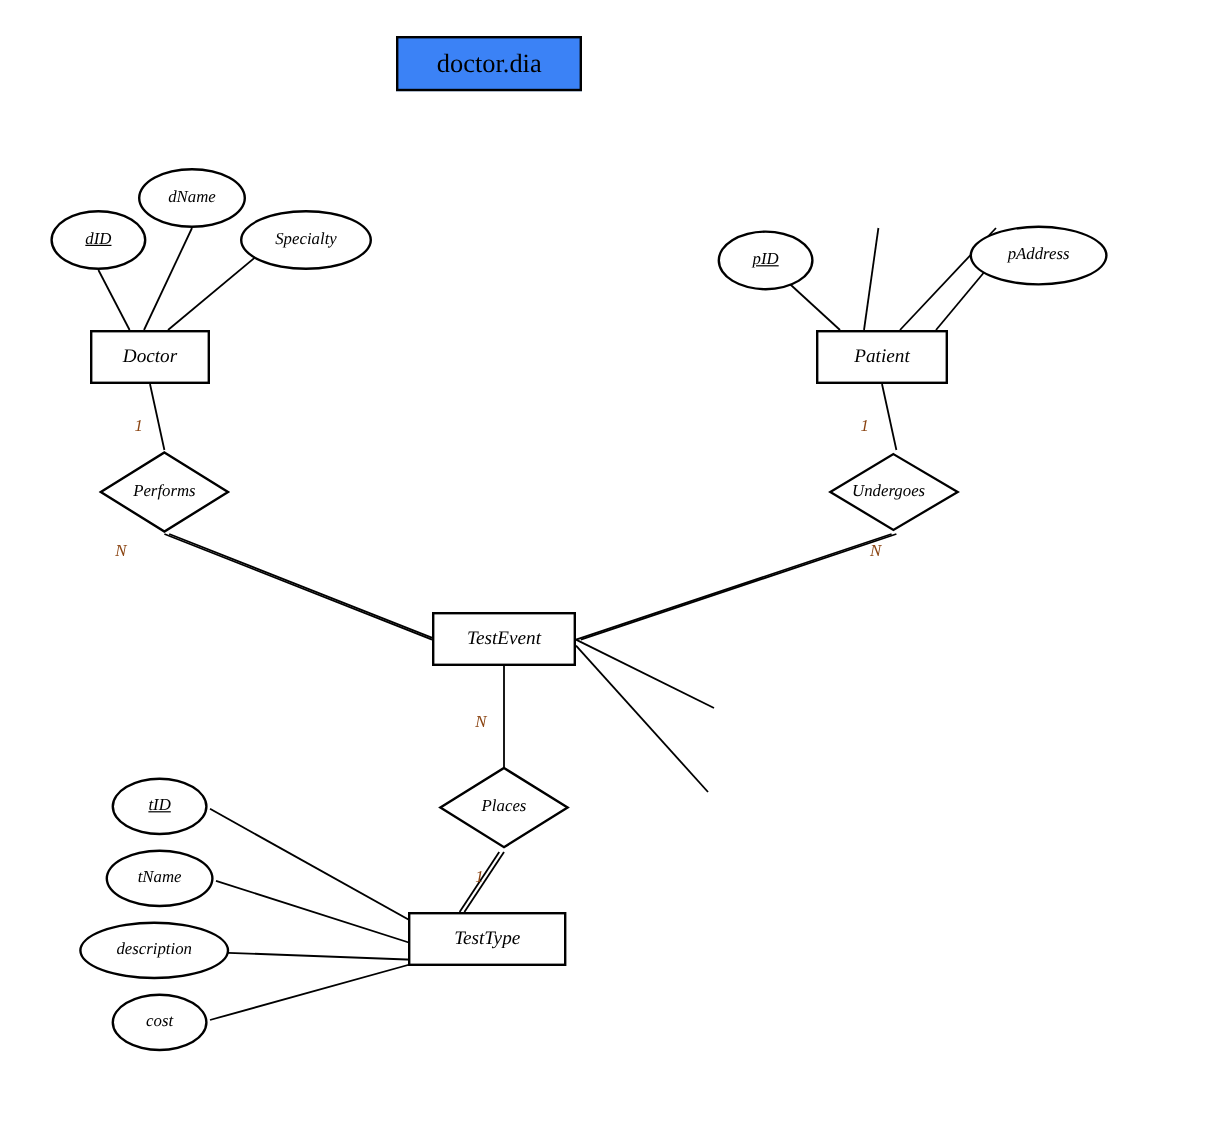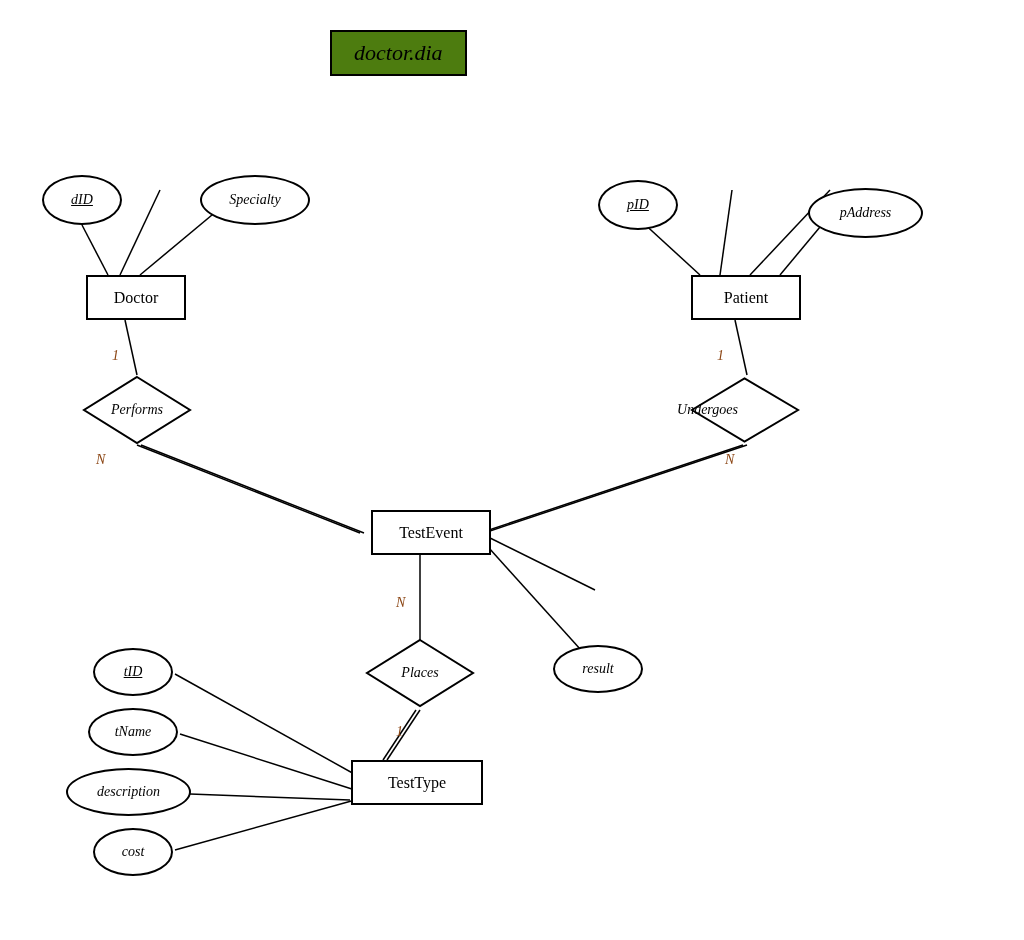--- a/index.html
+++ b/index.html
@@ -20,21 +20,21 @@
     }
 
     .entity {
       position: absolute;
       border: 2px solid #000;
       background: #fff;
       display: flex;
       align-items: center;
       justify-content: center;
       font-size: 16px;
-      margin-left: 11px;
+      font-style: italic;
     }
 
     .attribute {
       position: absolute;
       border: 2px solid #000;
       border-radius: 50%;
       background: #fff;
       display: flex;
       align-items: center;
       justify-content: center;
@@ -69,24 +69,23 @@
       align-items: center;
       justify-content: center;
       font-size: 14px;
       font-style: italic;
       pointer-events: none;
     }
 
     .title-box {
       position: absolute;
       border: 2px solid #000;
-      background: #4d7c0f;
-      padding: 8px 22px;
+      background: #3b82f6;
+      padding: 8px 32px;
       font-size: 22px;
-      font-style: italic;
     }
 
     .cardinality {
       position: absolute;
       font-size: 14px;
       font-style: italic;
       color: #8B4513;
     }
   </style>
 </head>
@@ -155,39 +154,39 @@
   </div>
 
   <div class="entity" style="left:340px; top:760px; width:132px; height:45px;">
     <span>TestType</span>
   </div>
 
   <div class="attribute key-attr" style="left:42px; top:175px; width:80px; height:50px;">
     <span>dID</span>
   </div>
 
+  <div class="attribute" style="left:115px; top:140px; width:90px; height:50px;">
+    <span>dName</span>
+  </div>
 
   <div class="attribute" style="left:200px; top:175px; width:110px; height:50px;">
     <span>Specialty</span>
   </div>
 
-  <div class="attribute key-attr" style="left:598px; top:180px; width:80px; height:50px;text-align:right;">
+  <div class="attribute key-attr" style="left:598px; top:192px; width:80px; height:50px;text-align:right;">
     <span>pID</span>
   </div>
 
 
 
   <div class="attribute" style="left:808px; top:188px; width:115px; height:50px;">
     <span>pAddress</span>
   </div>
 
 
-  <div class="attribute" style="left:553px; top:645px; width:90px; height:48px;">
-    <span>result</span>
-  </div>
 
   <div class="attribute key-attr" style="left:93px; top:648px; width:80px; height:48px;">
     <span>tID</span>
   </div>
 
   <div class="attribute" style="left:88px; top:708px; width:90px; height:48px;">
     <span>tName</span>
   </div>
 
   <div class="attribute" style="left:66px; top:768px; width:125px; height:48px;">
@@ -205,21 +204,21 @@
   </div>
   <div class="diamond-label" style="left:82px; top:375px;">
     <span>Performs</span>
   </div>
 
   <div class="diamond" style="left:690px; top:375px;">
     <svg viewBox="0 0 115 70" xmlns="http://www.w3.org/2000/svg">
       <polygon points="57,2 113,35 57,68 2,35" fill="white" stroke="black" stroke-width="2"></polygon>
     </svg>
   </div>
-  <div class="diamond-label" style="left:650px; top:375px; width:115px;justify-content:center;">
+  <div class="diamond-label" style="left:683px; top:375px; width:115px;justify-content:center;">
     <span>Undergoes</span>
   </div>
 
   <div class="diamond" style="left:365px; top:638px;">
     <svg viewBox="0 0 110 70" xmlns="http://www.w3.org/2000/svg">
       <polygon points="55,2 108,35 55,68 2,35" fill="white" stroke="black" stroke-width="2"></polygon>
     </svg>
   </div>
   <div class="diamond-label" style="left:365px; top:638px;">
     <span>Places</span>

